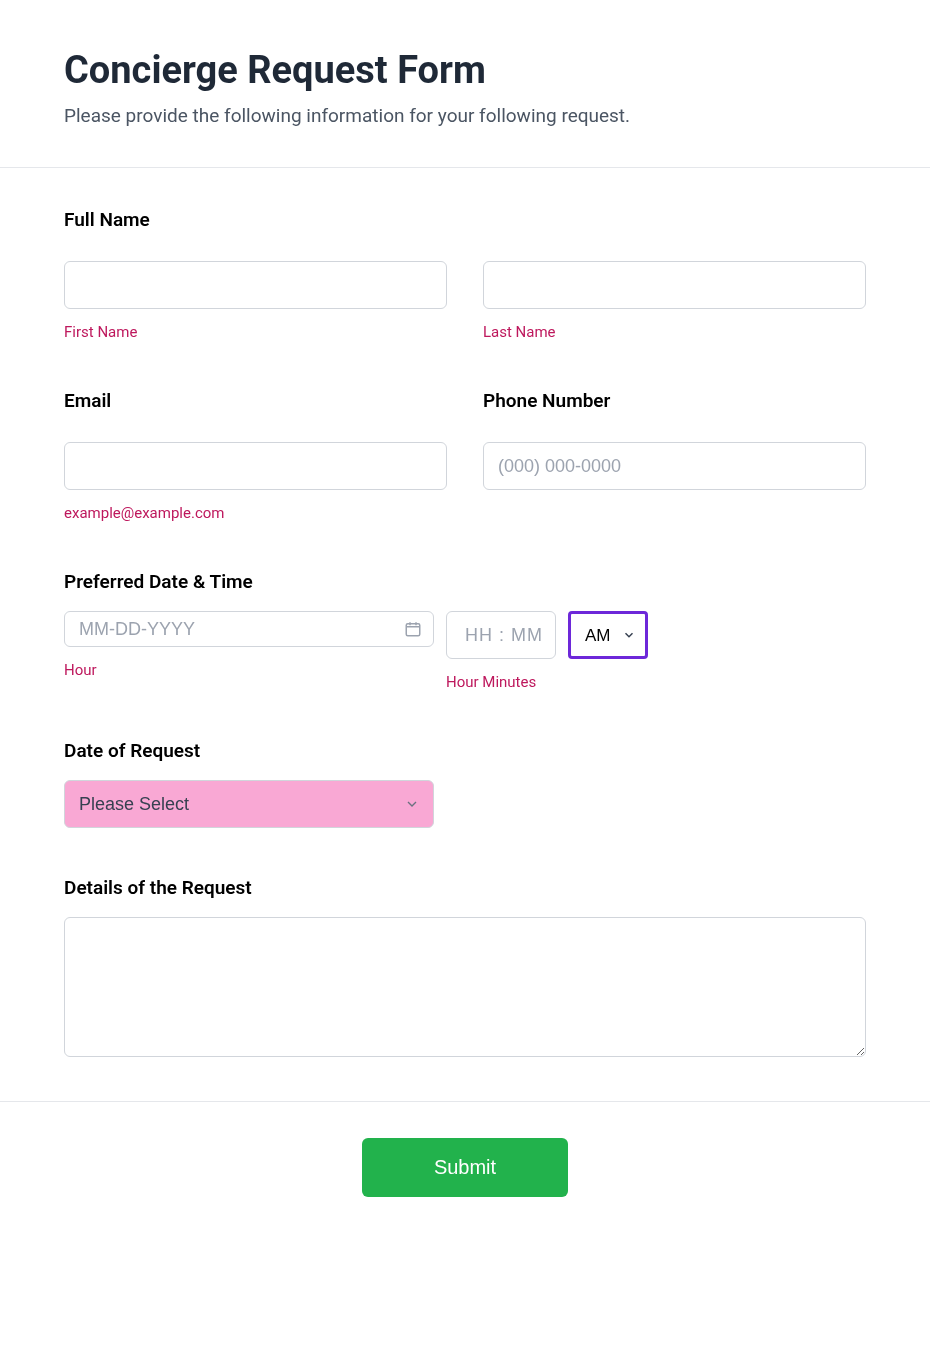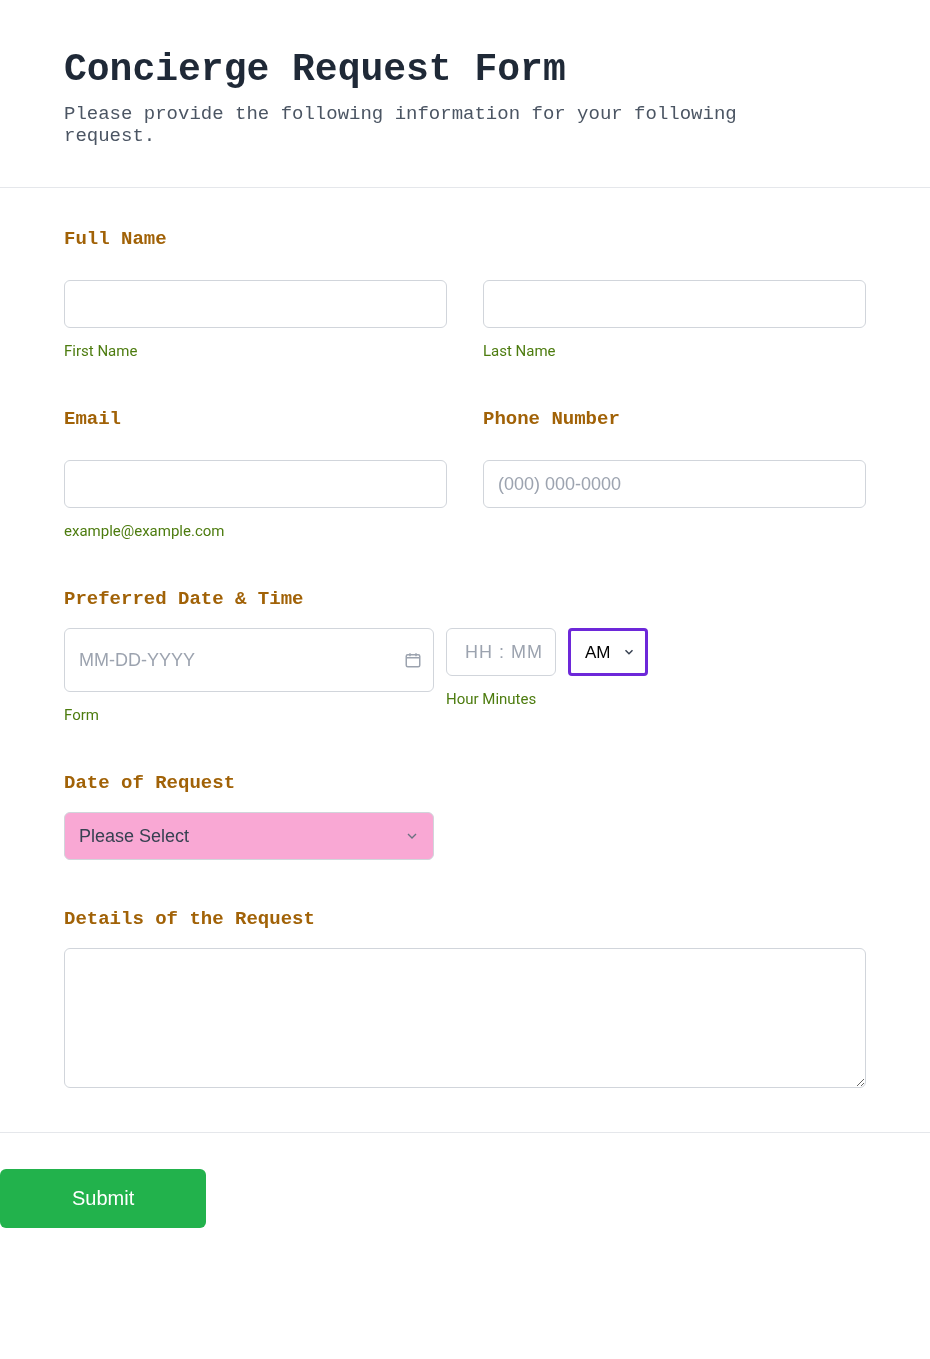--- a/index.html
+++ b/index.html
@@ -9,45 +9,43 @@
     }
     body {
       font-family: -apple-system, BlinkMacSystemFont, "Segoe UI", Roboto, Helvetica, Arial, sans-serif;
       background: #fff;
       color: #1f2937;
       width: 930px;
     }
     .header {
       padding: 48px 92px 40px 64px;
       border-bottom: 1px solid #e5e7eb;
-      font-family: Liberation Mono, monospace;
     }
     .title {
       font-size: 38px;
       font-weight: 700;
       color: #1f2937;
       margin-bottom: 12px;
     }
     .subtitle {
       font-size: 19px;
       color: #4b5563;
     }
     .form-body {
       padding: 40px 64px 40px 64px;
     }
     .field-group {
       margin-bottom: 48px;
     }
     .field-label {
       font-size: 19px;
       font-weight: 600;
-      color: #a16207;
+      color: #000000;
       margin-bottom: 18px;
       display: block;
-      font-family: Liberation Mono, monospace;
     }
     .row {
       display: flex;
       gap: 36px;
     }
     .col {
       flex: 1;
     }
     .text-input {
       width: 100%;
@@ -58,31 +56,31 @@
       font-size: 18px;
       color: #111827;
       background: #fff;
       margin-top: 12px;
     }
     .text-input::placeholder {
       color: #9ca3af;
     }
     .sublabel {
       font-size: 15px;
-      color: #4d7c0f;
+      color: #be185d;
       margin-top: 14px;
       display: block;
     }
     .date-wrap {
       position: relative;
       flex: 1;
     }
     .date-input {
       width: 100%;
-      height: 64px;
+      height: 36px;
       border: 1px solid #d1d5db;
       border-radius: 6px;
       padding: 0 40px 0 14px;
       font-size: 18px;
       color: #111827;
       background: #fff;
     }
     .date-input::placeholder { color: #9ca3af; }
     .calendar-icon {
       position: absolute;
@@ -161,20 +159,21 @@
       padding: 12px 14px;
       font-size: 17px;
       font-family: inherit;
       resize: both;
       background: #fff;
     }
     .footer {
       border-top: 1px solid #e5e7eb;
       padding: 36px 0 50px 0;
       display: flex;
+      justify-content: center;
     }
     .submit-btn {
       background: #22b24c;
       color: #fff;
       border: none;
       border-radius: 6px;
       font-size: 20px;
       font-weight: 500;
       padding: 18px 72px;
       cursor: pointer;
@@ -231,21 +230,21 @@
       <div class="dt-col-date">
         <div class="date-wrap">
           <input type="text" class="date-input" placeholder="MM-DD-YYYY" style="">
           <svg class="calendar-icon" viewBox="0 0 24 24" fill="none" stroke="currentColor" stroke-width="2">
             <rect x="3" y="5" width="18" height="16" rx="2"></rect>
             <line x1="3" y1="9" x2="21" y2="9"></line>
             <line x1="8" y1="3" x2="8" y2="7"></line>
             <line x1="16" y1="3" x2="16" y2="7"></line>
           </svg>
         </div>
-        <span class="sublabel">Form</span>
+        <span class="sublabel">Hour</span>
       </div>
       <div class="dt-col-time">
         <div style="display:flex; gap:12px;">
           <input type="text" class="time-input" style="width: 110px;" placeholder="HH : MM">
           <div class="select-wrap">
             <select class="ampm-select">
               <option>AM</option>
             </select>
             <svg class="chev" viewBox="0 0 24 24" fill="none" stroke="currentColor" stroke-width="2.5">
               <polyline points="6 9 12 15 18 9"></polyline>

